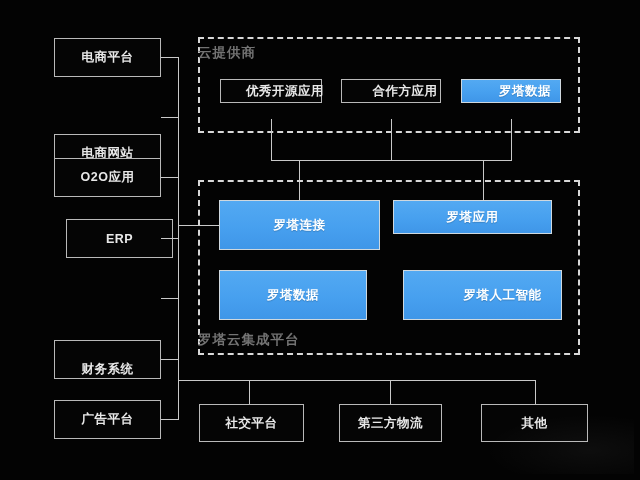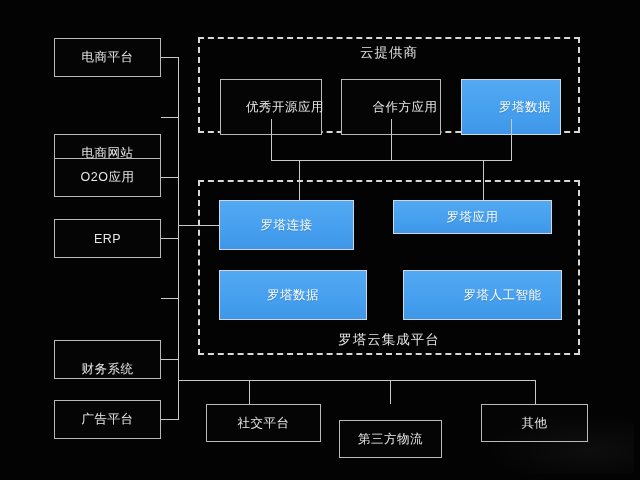--- a/index.html
+++ b/index.html
@@ -11,63 +11,63 @@
     width: 640px;
     height: 480px;
     overflow: hidden;
     font-family: "Liberation Sans", "DejaVu Sans", sans-serif;
   }
   #diagram {
     position: relative;
     width: 640px;
     height: 480px;
     background: #030303;
+    font-weight: bold;
   }
 
   
   .box {
     position: absolute;
     box-sizing: border-box;
     display: flex;
     align-items: center;
     justify-content: center;
     border: 1px solid #b9b9b9;
     background: #050505;
     color: #e8e8e8;
     font-size: 12.5px;
     letter-spacing: 0.5px;
     white-space: nowrap;
     text-align: center;
   }
   .box.left-box   { width: 107px; height: 39px; font-size: 12.5px; }
-  .box.cloud-box  { height: 56px; font-size: 12.5px; padding-left: 28px; }
+  .box.cloud-box  { height: 24px; font-size: 12.5px; padding-left: 28px; }
   .box.bottom-box { height: 38px; font-size: 12.5px; }
 
   
   .box.blue {
     background: linear-gradient(180deg, #53a9f2 0%, #47a0ef 55%, #3f96e8 100%);
     border: 1px solid #cfd8de;
     color: #ffffff;
     text-shadow: 0 1px 1px rgba(0,0,0,0.18);
   }
 
   
   .group {
     position: absolute;
     box-sizing: border-box;
     border: 2px dashed #d8d8d8;
     background: transparent;
   }
   .group-title {
     position: absolute;
-    color: #e5e5e5;
+    color: #737373;
     font-size: 13.5px;
     letter-spacing: 1px;
     white-space: nowrap;
-    text-align: center;
   }
 
   
   .line {
     position: absolute;
     background: #c9c9c9;
   }
   .line.h { height: 1px; }
   .line.v { width: 1px; }
 
@@ -89,21 +89,21 @@
 
   <div class="box left-box" style="left:54px; top:38px;">
     <span>电商平台</span>
   </div>
   <div class="box left-box" style="left:54px; top:98px;margin-top:36px;">
     <span>电商网站</span>
   </div>
   <div class="box left-box" style="left:54px; top:158px;">
     <span>O2O应用</span>
   </div>
-  <div class="box left-box" style="left:54px; top:219px;">
+  <div class="box left-box" style="left:66px; top:219px;">
     <span>ERP</span>
   </div>
   <div class="box left-box" style="left:54px; top:340px;align-items:flex-end;">
     <span>财务系统</span>
   </div>
   <div class="box left-box" style="left:54px; top:400px;">
     <span>广告平台</span>
   </div>
 
   <div class="line h" style="left:161px; top:57px;  width:18px;"></div>
@@ -137,43 +137,43 @@
   <div class="line v" style="left:391px; top:119px; height:41px;"></div>
   <div class="line v" style="left:511px; top:119px; height:41px;"></div>
 
   <div class="line h" style="left:271px; top:160px; width:241px;"></div>
 
   <div class="line v" style="left:299px; top:160px; height:40px;"></div>
   <div class="line v" style="left:483px; top:160px; height:40px;"></div>
 
   <div class="group" style="left:198px; top:180px; width:382px; height:175px;"></div>
 
-  <div class="box blue" style="left:219px; top:200px; width:135px; height:50px;">
+  <div class="box blue" style="left:219px; top:200px; width:161px; height:50px;">
     <span>罗塔连接</span>
   </div>
   <div class="box blue" style="left:393px; top:200px; width:159px; height:34px;">
     <span>罗塔应用</span>
   </div>
   <div class="box blue" style="left:219px; top:270px; width:148px; height:50px;">
     <span>罗塔数据</span>
   </div>
   <div class="box blue" style="left:403px; top:270px; width:159px; height:50px;padding-left:40px;">
     <span>罗塔人工智能</span>
   </div>
 
   <div class="group-title" style="left:198px; top:331px; width:382px;">罗塔云集成平台</div>
 
   <div class="line v" style="left:249px; top:380px; height:24px;"></div>
   <div class="line v" style="left:390px; top:380px; height:24px;"></div>
   <div class="line v" style="left:535px; top:380px; height:24px;"></div>
 
-  <div class="box bottom-box" style="left:206px; top:404px; width:115px;">
+  <div class="box bottom-box" style="left:199px; top:404px; width:105px;">
     <span>社交平台</span>
   </div>
-  <div class="box bottom-box" style="left:339px; top:404px; width:103px;margin-top:16px;">
+  <div class="box bottom-box" style="left:339px; top:404px; width:103px;">
     <span>第三方物流</span>
   </div>
   <div class="box bottom-box" style="left:481px; top:404px; width:107px;">
     <span>其他</span>
   </div>
 
   <div class="smudge"></div>
 </div>
 
 </body></html>

